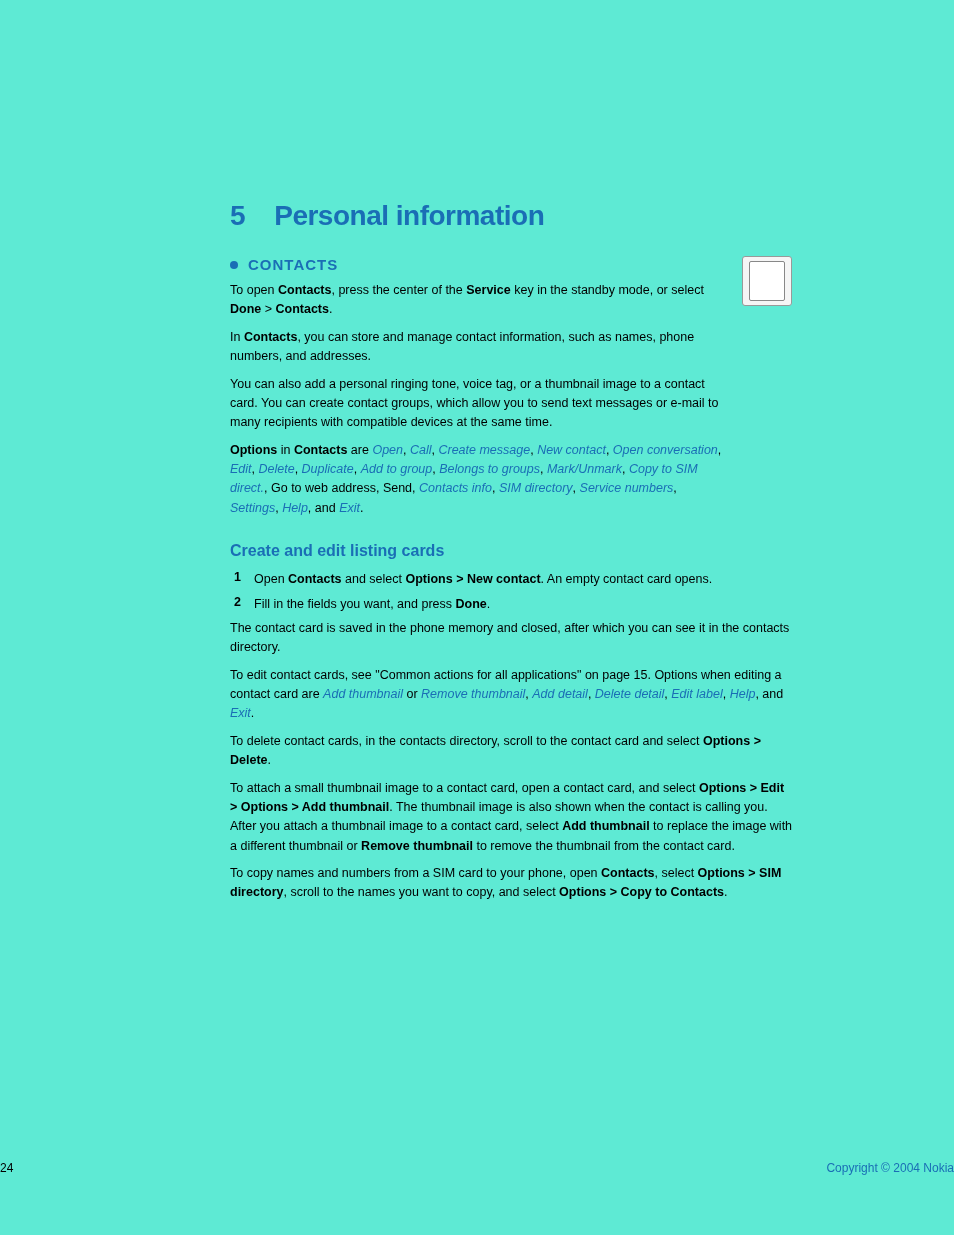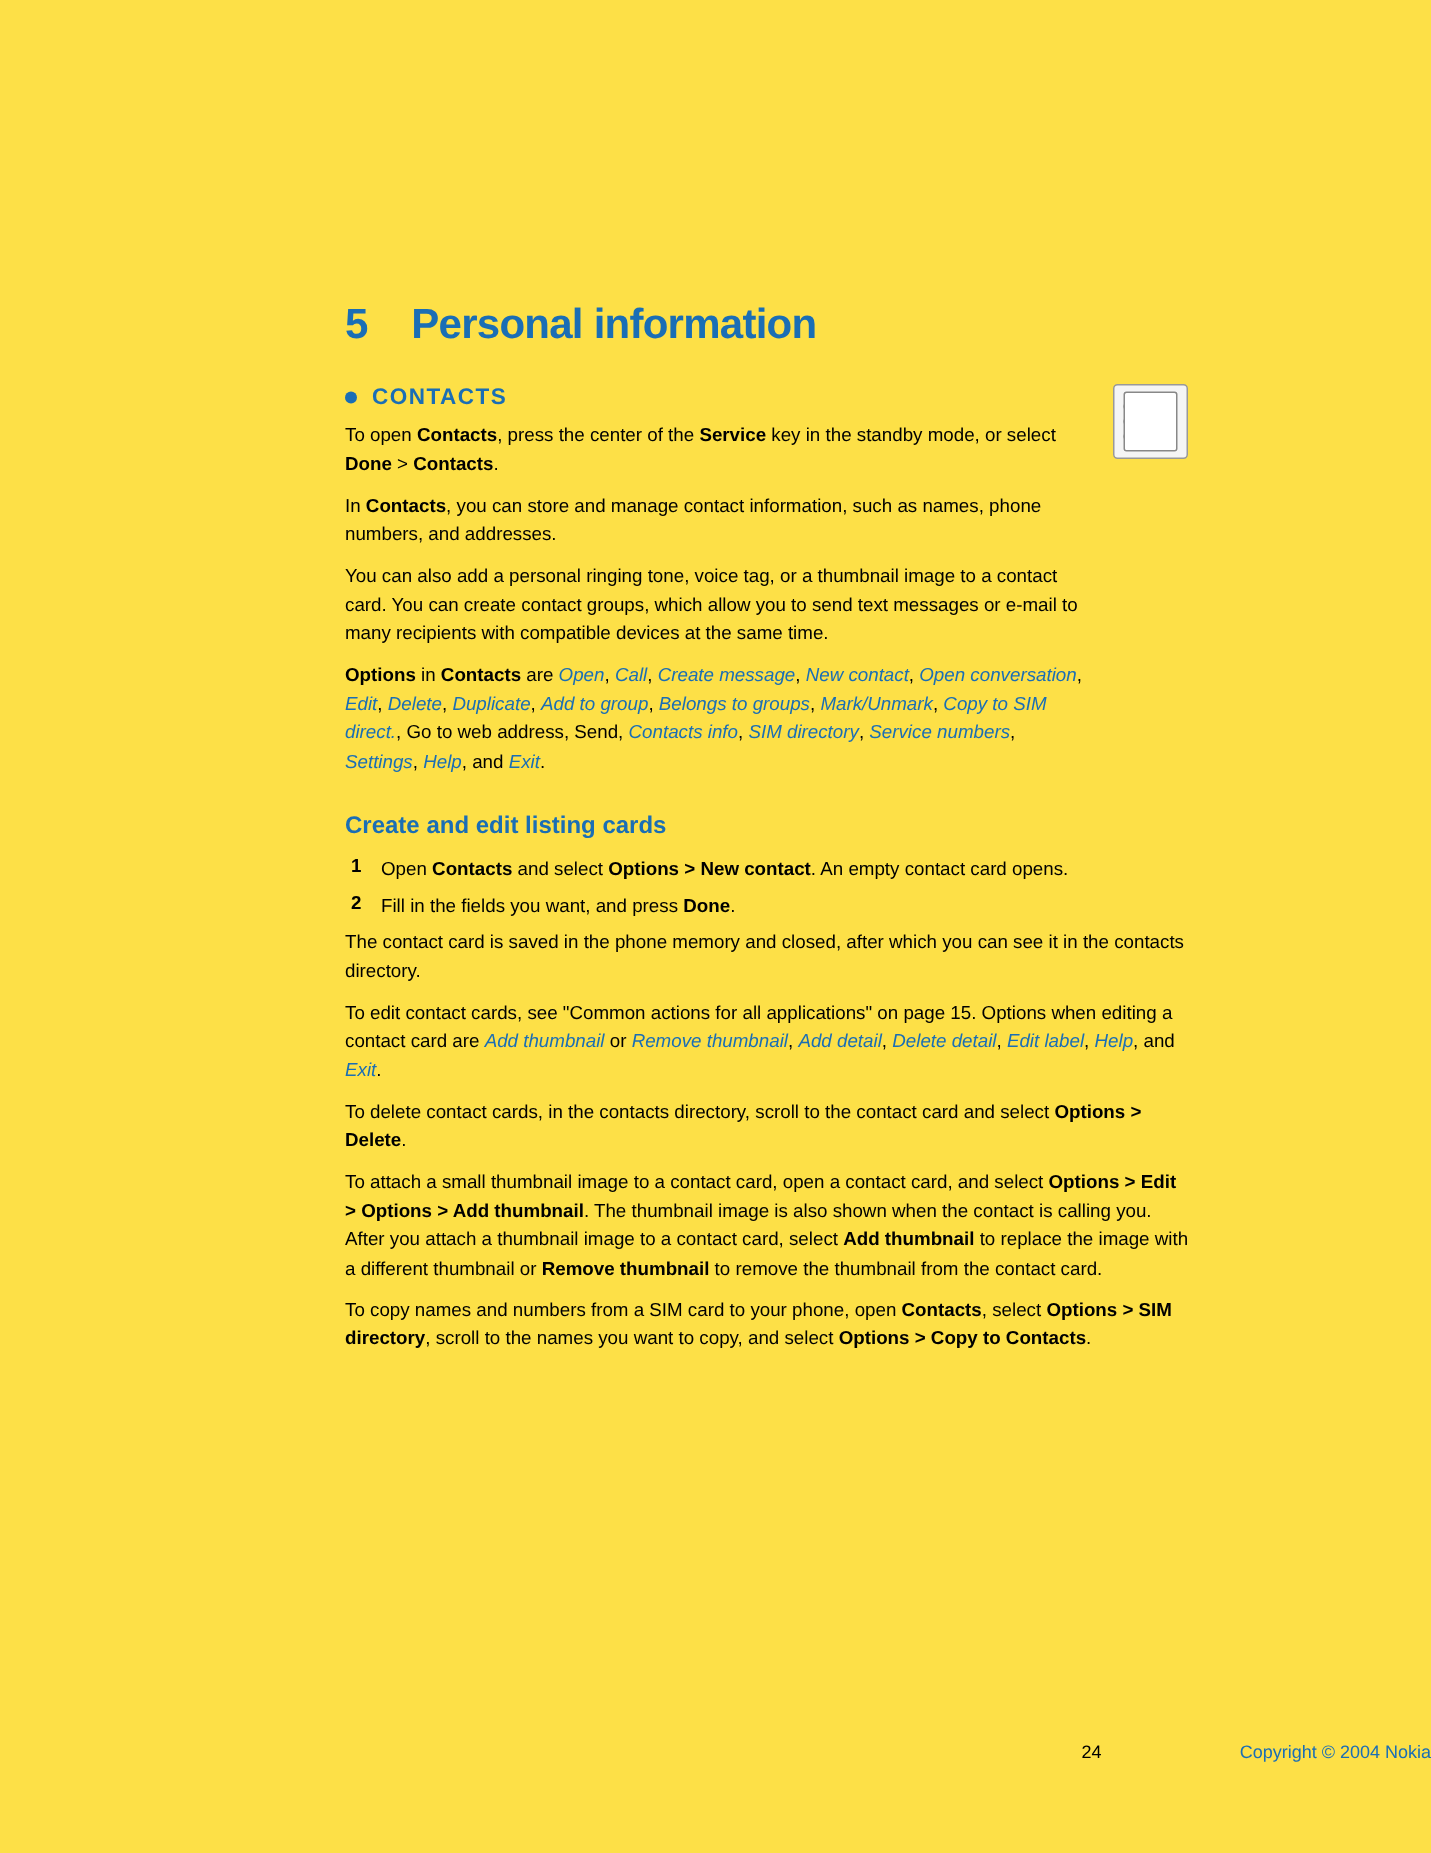--- a/index.html
+++ b/index.html
@@ -7,21 +7,21 @@
       background: #ffffff;
       font-family: Arial, Helvetica, sans-serif;
       font-size: 13px;
       color: #000000;
       width: 954px;
       min-height: 1235px;
     }
     .page {
       width: 954px;
       min-height: 1235px;
-      background: #fde047;
+      background: #5eead4;
       position: relative;
       padding: 200px 160px 80px 230px;
     }
     .chapter-title {
       font-size: 28px;
       font-weight: bold;
       color: #1a6eb5;
       margin-bottom: 24px;
       letter-spacing: -0.5px;
     }
@@ -96,21 +96,21 @@
       line-height: 1.55;
       color: #000;
       margin-bottom: 8px;
     }
     .footer {
       position: absolute;
       bottom: 60px;
       left: 0;
       right: 0;
       display: flex;
-      justify-content: flex-end;
+      justify-content: space-between;
       gap: 92px;
       font-size: 12px;
       color: #000;
     }
     .footer-copyright {
       color: #1a6eb5;
     }
     
     .icon-box {
       border: 1.5px solid #999;

